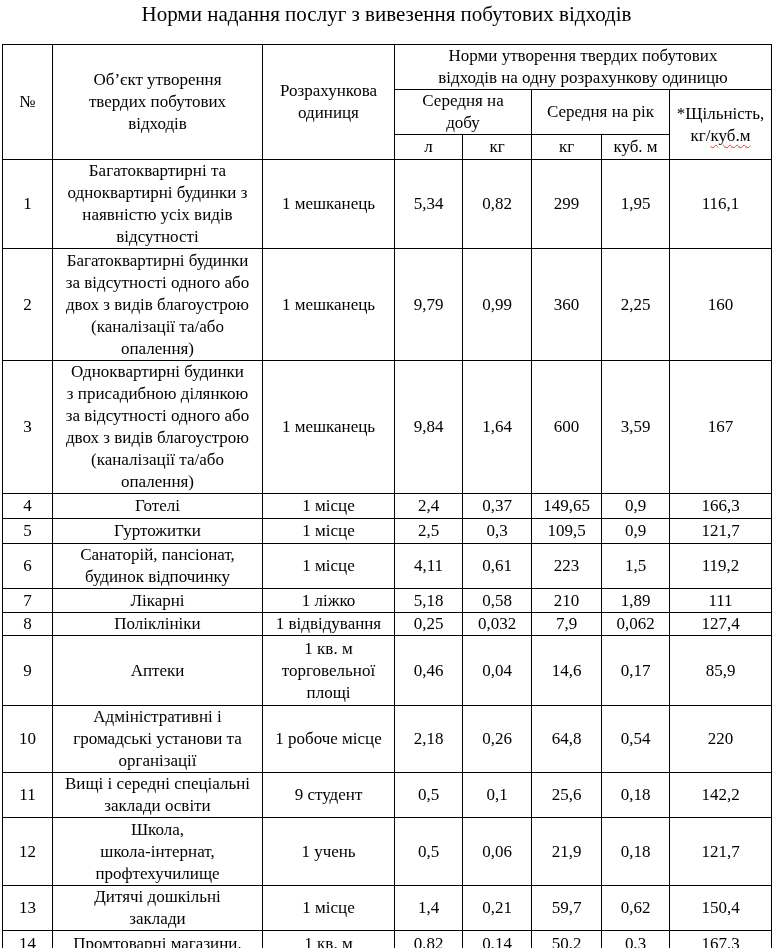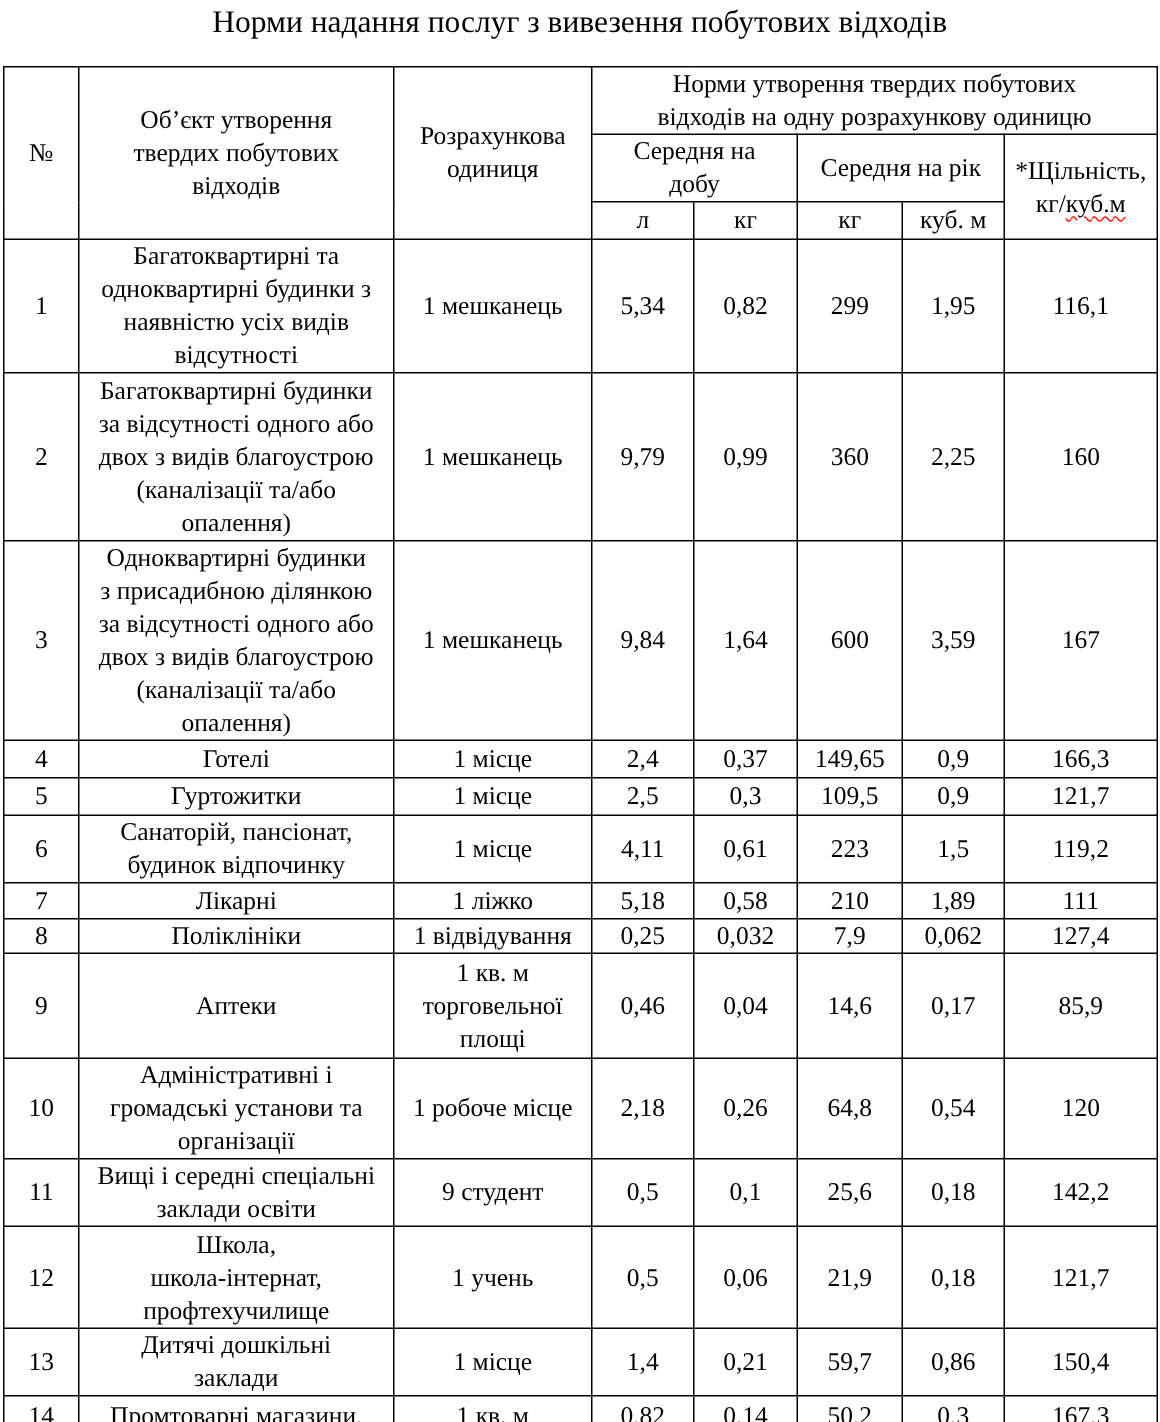--- a/index.html
+++ b/index.html
@@ -198,21 +198,21 @@
     <tr style="height:62px">
       <td>10</td>
       <td class="c-obj">Адміністративні і
 громадські установи та
 організації</td>
       <td>1 робоче місце</td>
       <td>2,18</td>
       <td>0,26</td>
       <td>64,8</td>
       <td>0,54</td>
-      <td>120</td>
+      <td>220</td>
     </tr>
     <tr style="height:45px">
       <td>11</td>
       <td class="c-obj">Вищі і середні спеціальні
 заклади освіти</td>
       <td>9 студент</td>
       <td>0,5</td>
       <td>0,1</td>
       <td>25,6</td>
       <td>0,18</td>
@@ -231,21 +231,21 @@
       <td>121,7</td>
     </tr>
     <tr style="height:43px">
       <td>13</td>
       <td class="c-obj">Дитячі дошкільні
 заклади</td>
       <td>1 місце</td>
       <td>1,4</td>
       <td>0,21</td>
       <td>59,7</td>
-      <td>0,86</td>
+      <td>0,62</td>
       <td>150,4</td>
     </tr>
     <tr style="height:26px">
       <td>14</td>
       <td class="c-obj">Промтоварні магазини,</td>
       <td>1 кв. м</td>
       <td>0,82</td>
       <td>0,14</td>
       <td>50,2</td>
       <td>0,3</td>

